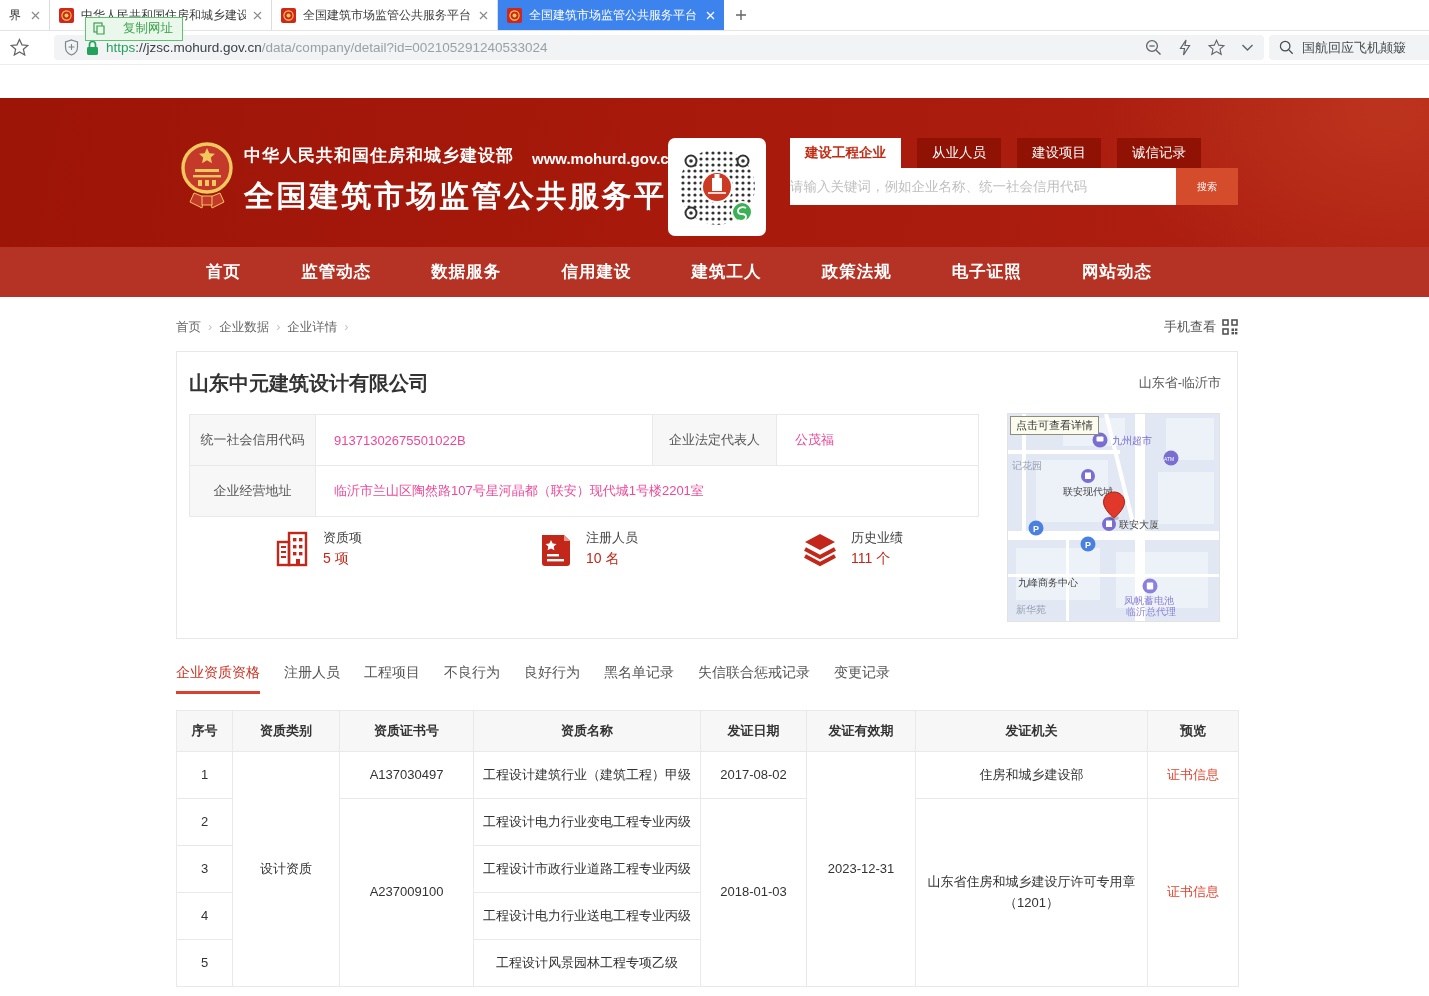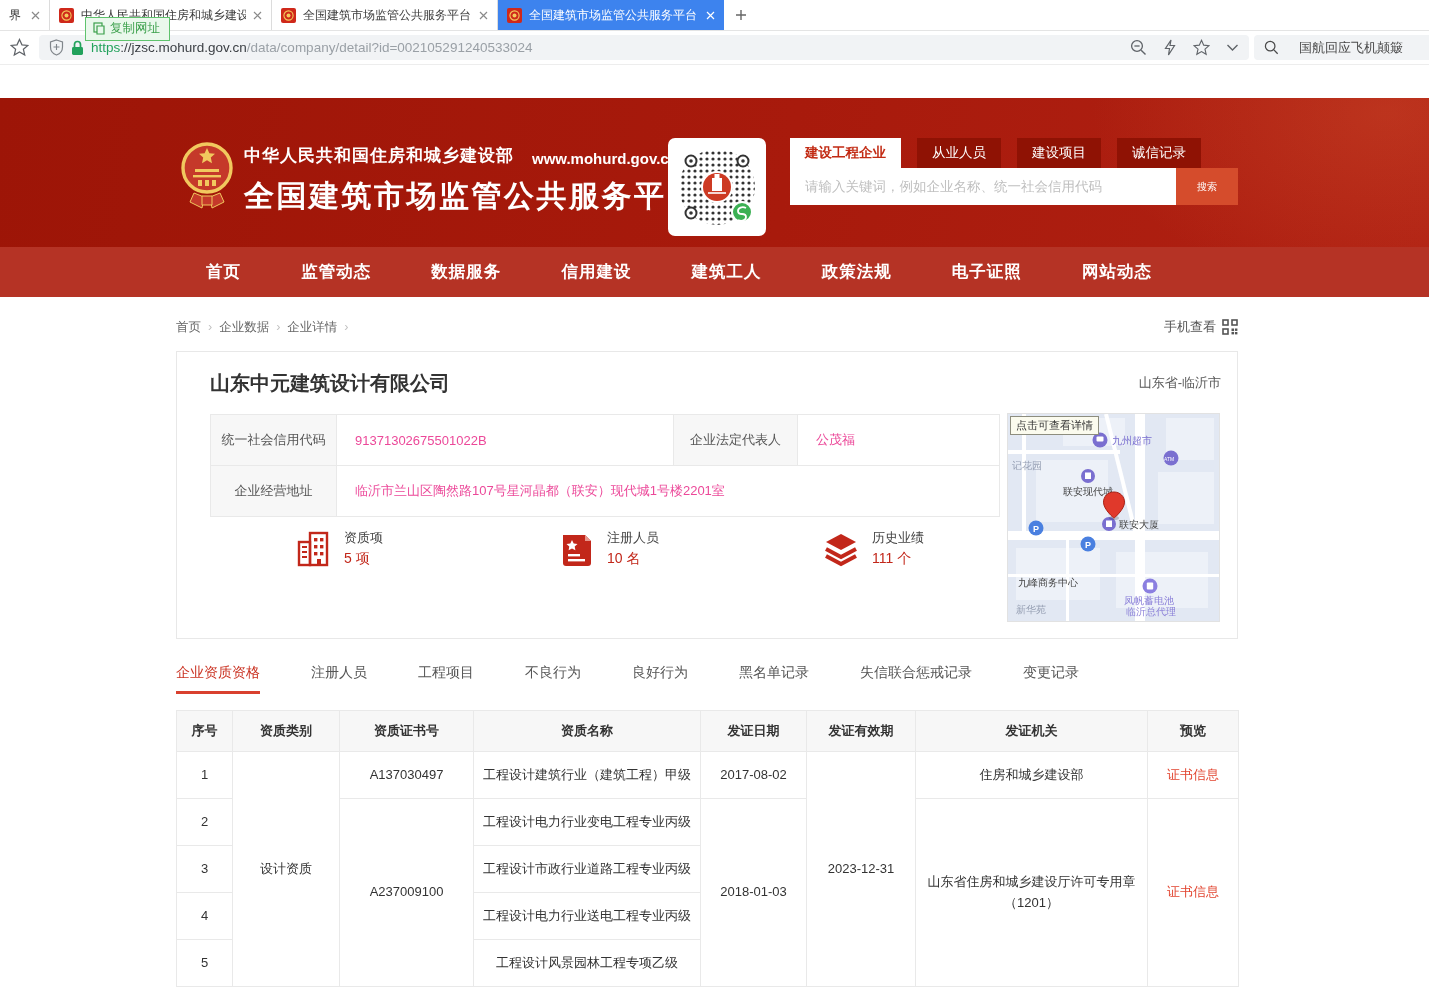--- a/index.html
+++ b/index.html
@@ -17,30 +17,30 @@
   .tab1 { width:222px; }
   .tab2 { width:226px; }
   .tab3 { width:226px; background:#3d83ee; color:#fff; border-right:none; }
   .newtab { width:34px; display:flex; align-items:center; justify-content:center; }
   .favicon { width:15px; height:15px; flex:0 0 15px; }
   .closex { flex:0 0 9px; }
 
   .urlrow { display:flex; align-items:center; height:33px; padding:0 0 0 8px; background:#fff; }
   .bookmark-star { margin:0 10px 0 2px; }
   .urlfield { display:flex; align-items:center; gap:7px; height:25px; flex:0 0 1210px;
-              background:#f1f3f5; border-radius:4px; padding:0 10px; }
+              background:#f1f3f5; border-radius:4px; padding:0 10px;margin-left:15px; }
   .urltext { flex:1; font-size:13.5px; white-space:nowrap; overflow:hidden; }
   .urltext .scheme { color:#23a25c; }
   .urltext .domain { color:#3b3f44; }
   .urltext .path { color:#9aa0a6; }
   .urlicons { display:flex; align-items:center; gap:16px; margin-left:8px; }
-  .newsbox { display:flex; align-items:center; gap:20px; height:25px; margin-left:5px; flex:1;
+  .newsbox { display:flex; align-items:center; gap:8px; height:25px; margin-left:5px; flex:1;
              background:#f1f3f5; border-radius:4px 0 0 4px; padding:0 10px; font-size:13px; color:#4a4a4a; white-space:nowrap;}
 
-  .copy-tip { position:absolute; left:85px; top:17px; z-index:50; display:flex; align-items:center; gap:5px;
+  .copy-tip { position:absolute; left:85px; top:17px; z-index:50; display:flex; align-items:center; gap:18px;
               background:#eaf8ec; border:1px solid #5fc36d; color:#3ba04b; font-size:12.5px;
               padding:2px 9px 3px 7px; }
 
   
   .redwrap { position:relative; margin-top:33px; overflow:hidden; }
   .banner { position:relative; height:149px; background:linear-gradient(100deg,#9d1507 0%,#a81a0c 55%,#b02113 100%); }
   .deco { position:absolute; clip-path:polygon(50% 0%,61% 35%,98% 35%,68% 57%,79% 91%,50% 70%,21% 91%,32% 57%,2% 35%,39% 35%); background:#c84724; }
   .deco.s1 { width:150px; height:150px; right:18px; top:48px; opacity:.5; }
   .deco.s2 { width:80px; height:80px; right:150px; top:-20px; opacity:.4; }
   .deco.s3 { width:90px; height:90px; right:115px; top:150px; opacity:.35; }
@@ -54,60 +54,60 @@
   .brand .line2 { margin-top:9px; font-size:30px; font-weight:bold; letter-spacing:2.5px; }
 
   .qrbox { position:absolute; left:668px; top:40px; z-index:2; }
 
   .searchmod { position:absolute; left:790px; top:40px; width:448px; z-index:2; }
   .stabs { display:flex; gap:16px; height:30px; }
   .stab { display:flex; align-items:center; padding:0 15px; font-size:13.5px; color:#fff;
           background:#8f1204; cursor:pointer; }
   .stab.active { background:#fff; color:#c22b14; font-weight:bold; }
   .srow { display:flex; height:37px; }
-  .sinput { flex:1; border:none; outline:none; background:#fff; padding:0 15px; font-size:13.5px; color:#333;
+  .sinput { flex:1; border:none; outline:none; background:#fff; padding:0 0; font-size:13.5px; color:#333;
             font-family:"Liberation Sans","DejaVu Sans",sans-serif; }
   .sinput::placeholder { color:#bfbfbf; }
   .sbtn { width:62px; border:none; background:#d54c2c; color:#fff; font-size:10px; cursor:pointer;
           font-family:"Liberation Sans","DejaVu Sans",sans-serif; }
 
   .navbar { position:relative; height:50px; background:#b53325; z-index:2; }
   .navbar .navinner { display:flex; justify-content:space-between; align-items:center; height:100%;
                       margin-left:176px; width:1006px; padding:0 30px; }
   .navitem { color:#fff; font-size:16.5px; font-weight:bold; letter-spacing:1px; cursor:pointer; }
 
   
   .content { margin-left:176px; width:1062px; }
   .crumbrow { display:flex; align-items:center; margin-top:19px; height:22px; font-size:12.5px; color:#666; }
   .crumb { cursor:pointer; }
   .crumb-sep { color:#c0c0c0; margin:0 7px; }
   .crumb-right { margin-left:auto; display:flex; align-items:center; gap:6px; color:#555; font-size:13px; }
 
-  .card { position:relative; margin-top:13px; border:1px solid #e8e8e8; height:288px; padding:18px 33px; }
+  .card { position:relative; margin-top:13px; border:1px solid #e8e8e8; height:288px; padding:18px 12px; }
   .cname { font-size:20px; font-weight:bold; color:#333; }
   .cregion { position:absolute; right:16px; top:22px; font-size:13px; color:#555; }
 
   table.info { border-collapse:collapse; margin-top:17px; table-layout:fixed; width:789px; }
   table.info th, table.info td { border:1px solid #e9e9e9; height:51px; font-size:13px; font-weight:normal; }
   table.info th { background:#f7f7f7; color:#555; text-align:center; width:126px; }
   table.info th.w2 { width:124px; }
   table.info td { color:#ec4899; padding-left:18px; text-align:left; }
   table.info td.v1 { width:337px; } table.info td.v2 { width:202px; }
 
   .stats { display:flex; width:789px; margin-top:12px; }
   .stat { flex:1; display:flex; gap:12px; padding-left:86px; align-items:center; }
   .stat .txt { display:flex; flex-direction:column; gap:3px; }
   .stat .lab { font-size:13px; color:#444; }
   .stat .val { font-size:14px; color:#c2271a; }
 
   .mapbox { position:absolute; right:17px; top:61px; width:213px; height:209px; border:1px solid #e2e2e2; cursor:pointer; }
   .maptip { position:absolute; left:2px; top:2px; z-index:3; background:#fbfbee; border:1px solid #8d8d7e;
             font-size:11px; color:#333; padding:1px 5px; white-space:nowrap; }
 
-  .dtabs { display:flex; gap:51px; margin-top:25px; height:30px; }
+  .dtabs { display:flex; gap:24px; margin-top:25px; height:30px; }
   .dtab { font-size:14px; color:#555; cursor:pointer; padding-bottom:10px; }
   .dtab.active { color:#ca3222; border-bottom:3px solid #d9402e; }
 
   table.qual { border-collapse:collapse; table-layout:fixed; width:1062px; margin-top:16px; }
   table.qual th { height:41px; background:#f7f7f7; border:1px solid #e9e9e9; font-size:13px; color:#333; }
   table.qual td { height:47px; border:1px solid #e9e9e9; font-size:13px; color:#333; text-align:center;
                   padding:4px 8px; line-height:1.6; }
   table.qual .link { color:#e2442f; cursor:pointer; }
 
   svg { display:block; }

